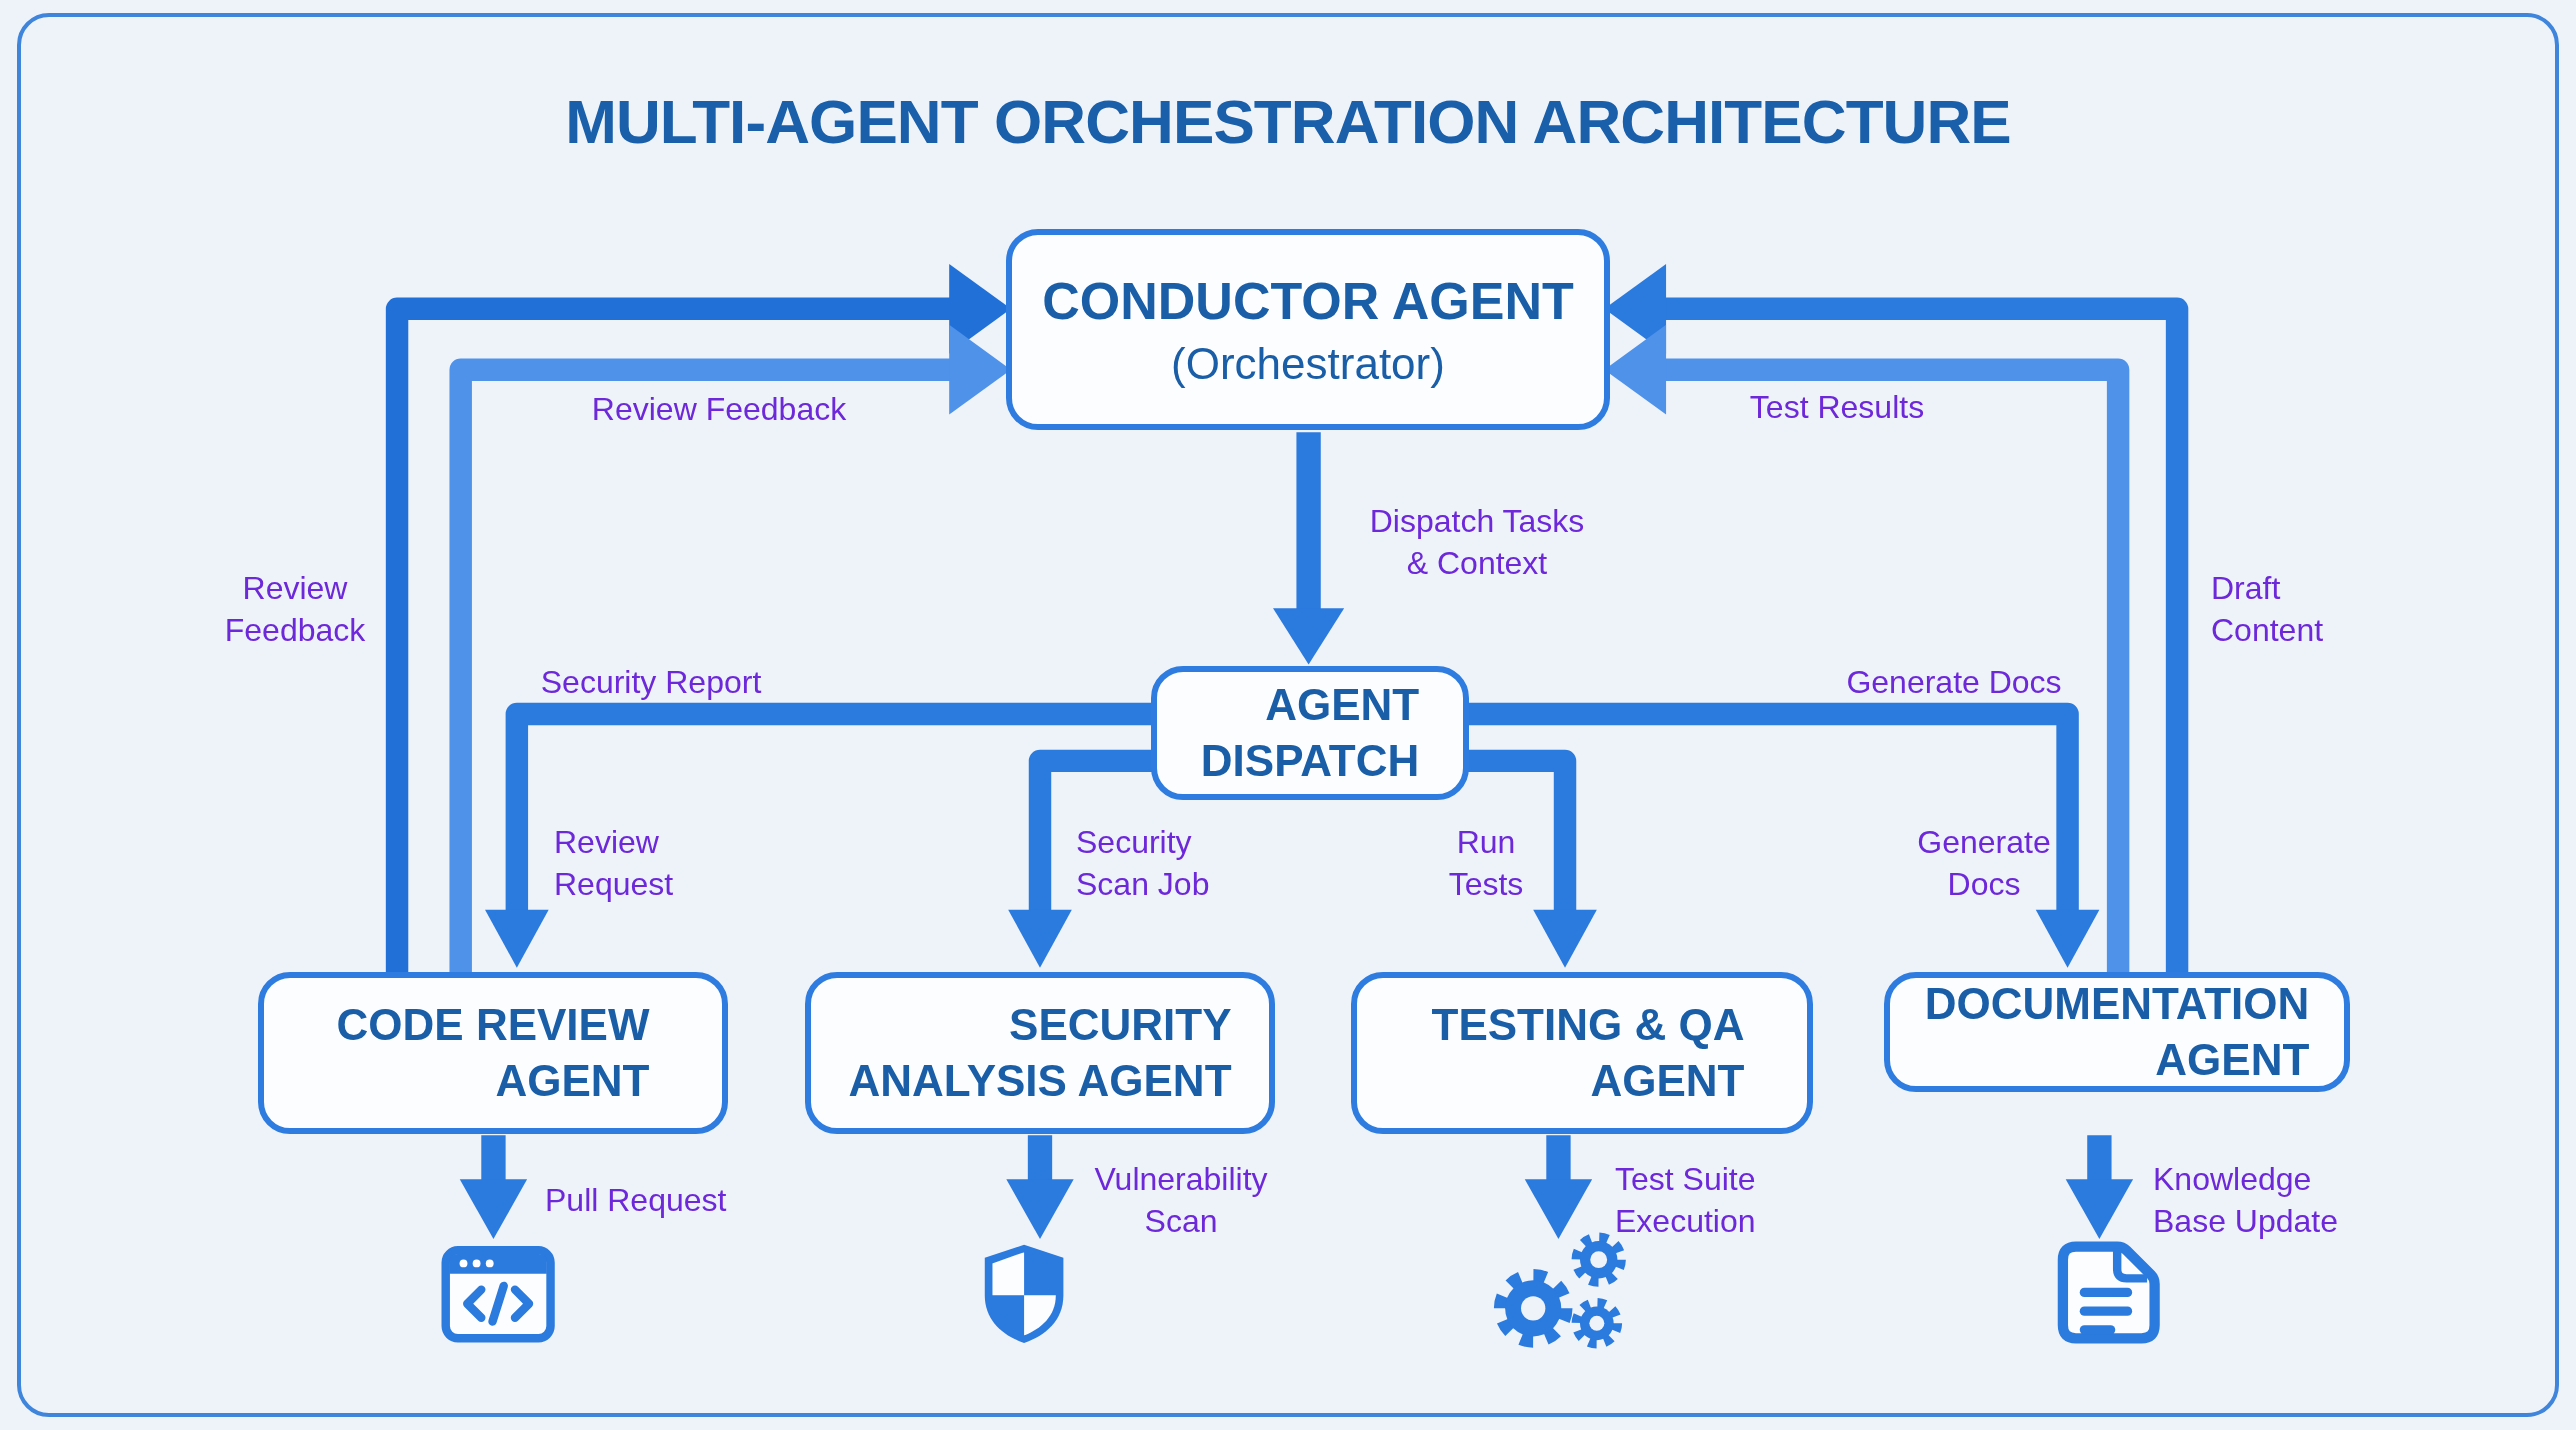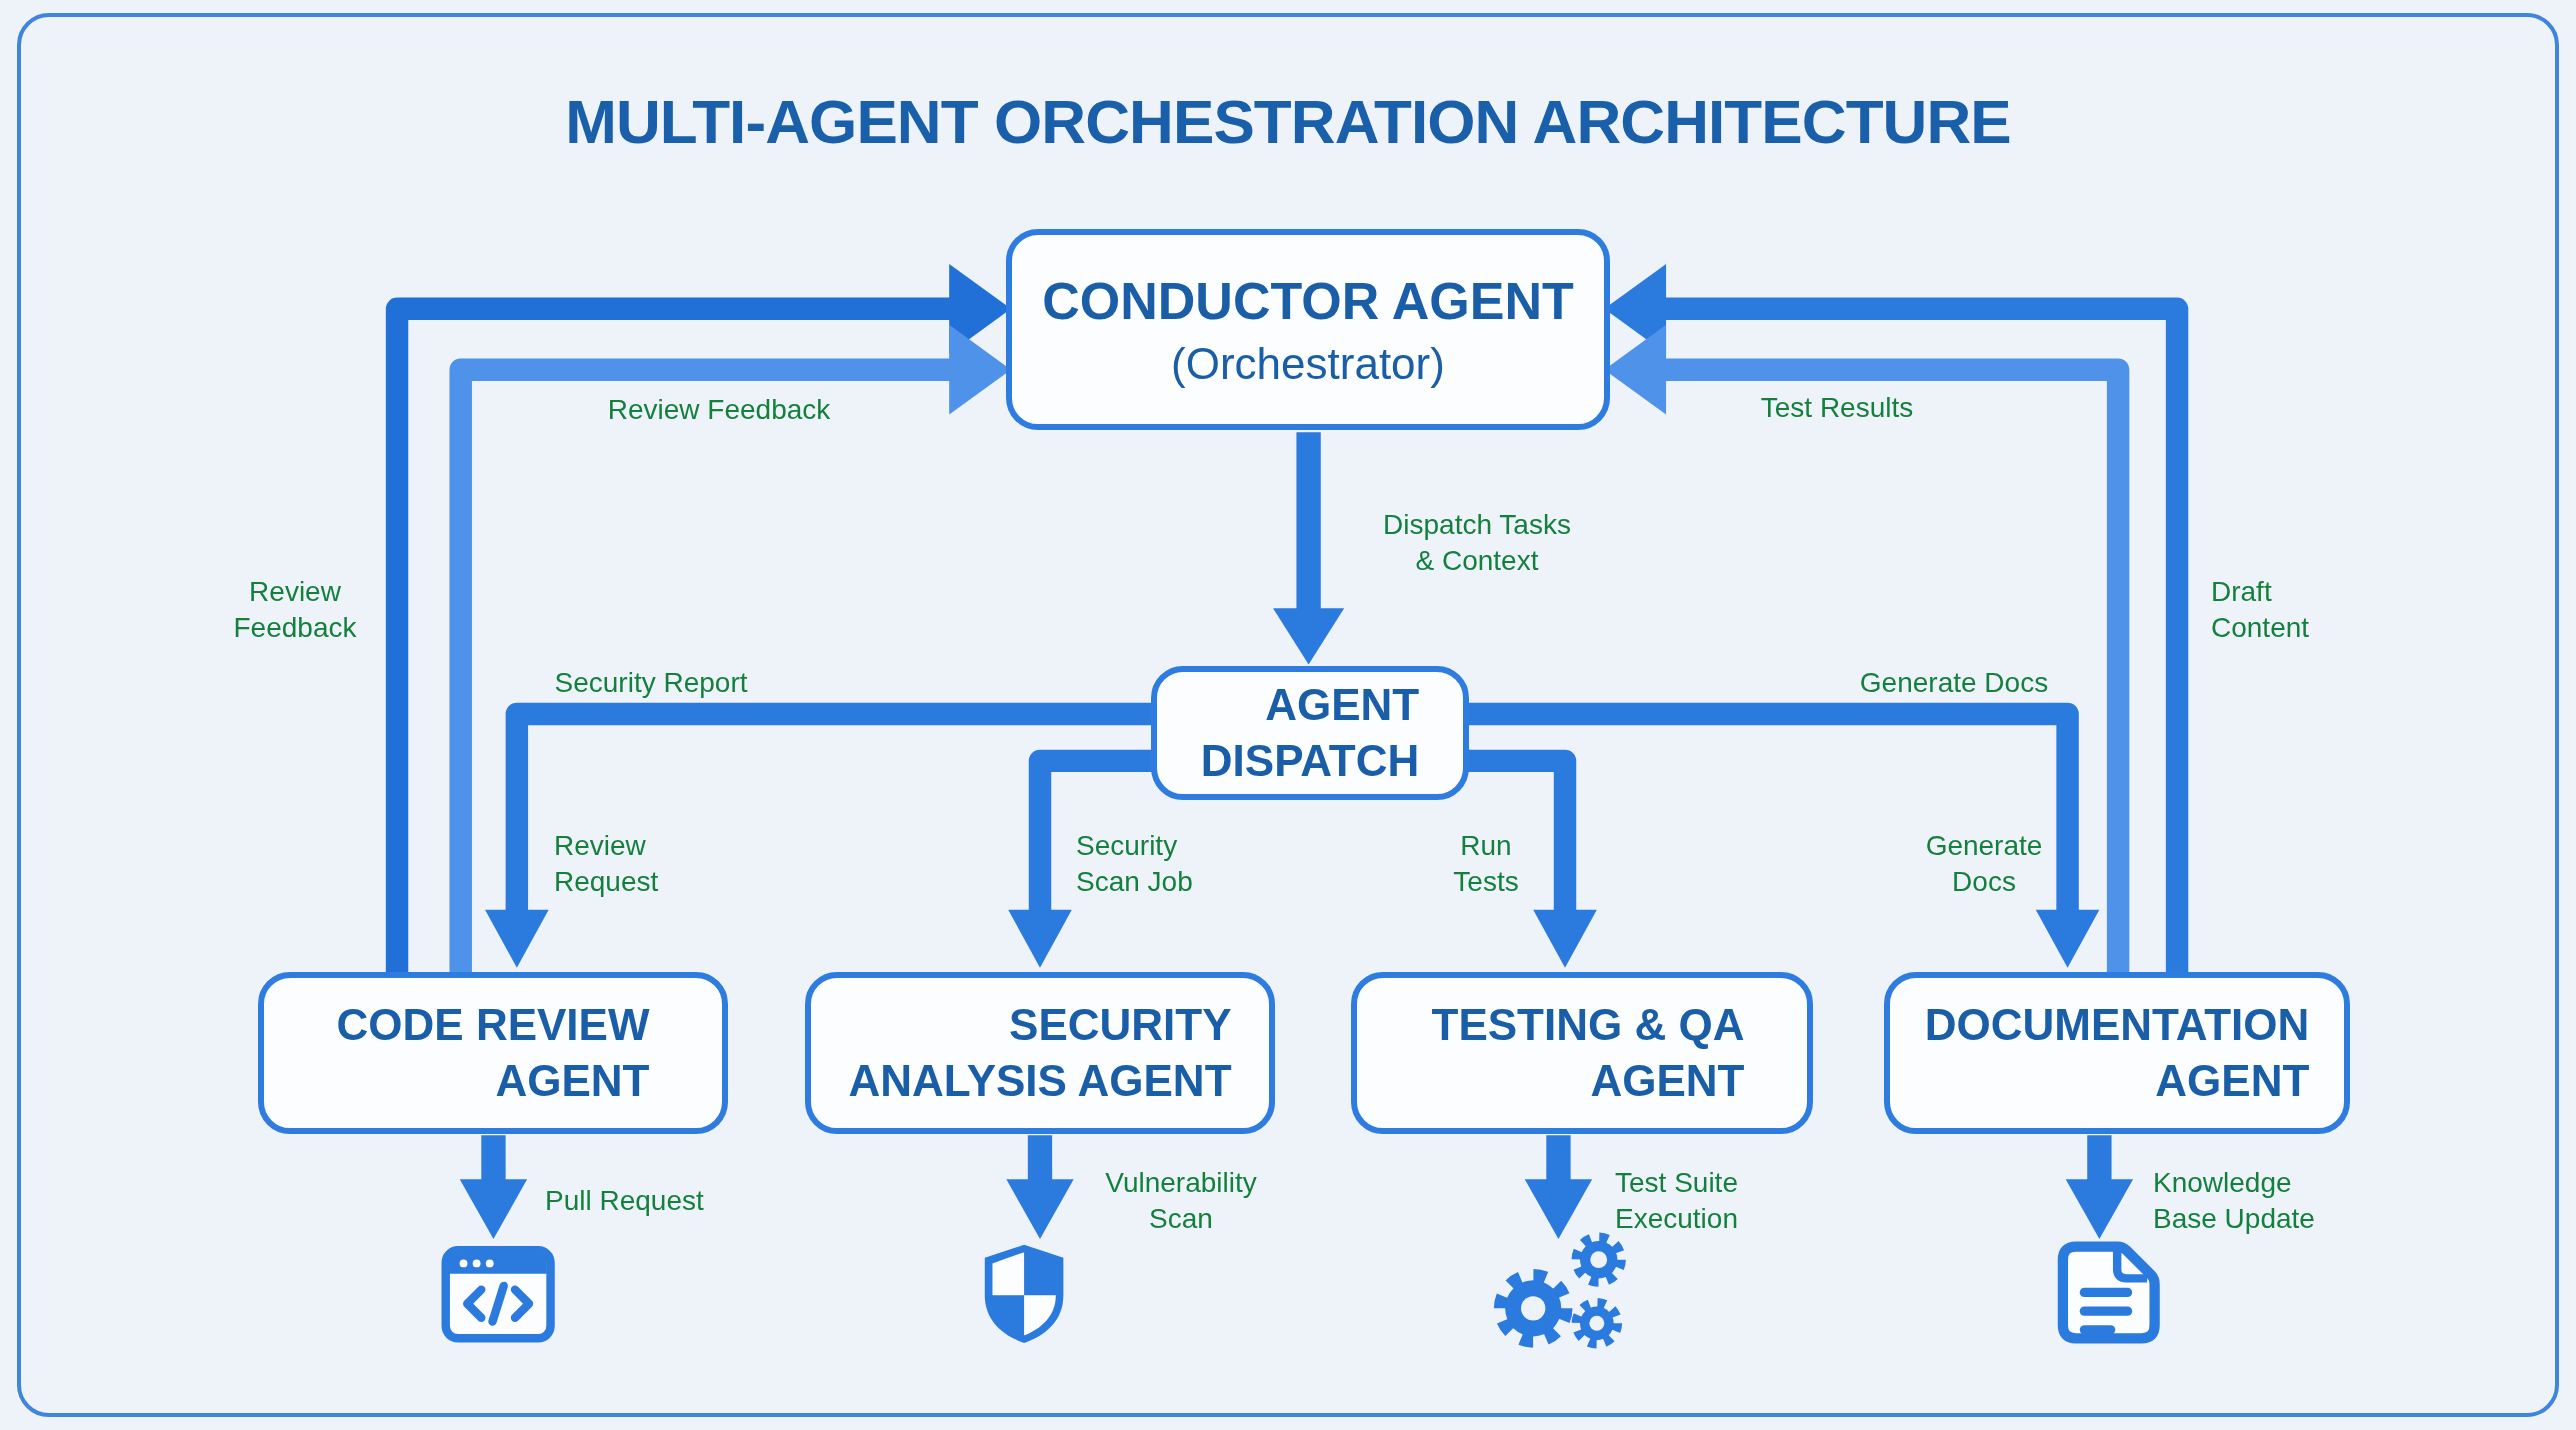--- a/index.html
+++ b/index.html
@@ -19,21 +19,21 @@
   svg.wires{position:absolute;left:0;top:0;width:2576px;height:1430px;}
   .node{
     position:absolute;background:#fcfdff;border:6.6px solid #2e7ce0;border-radius:32px;
     display:flex;flex-direction:column;align-items:center;justify-content:center;
     box-sizing:border-box;text-align:center;white-space:pre-line;
   }
   .node .node-title{font-size:44px;font-weight:bold;color:#1a5ea8;line-height:1.28;white-space:pre-line;text-align:right;}
   #node-conductor .node-title{font-size:52px;line-height:1.2;}
   #node-conductor .node-sub{font-size:44px;font-weight:normal;color:#1a5ea8;margin-top:7.5px;}
   .lbl{
-    position:absolute;font-size:28px;color:#15803d;line-height:1.3;
+    position:absolute;font-size:32px;color:#6d28d9;line-height:1.3;
     white-space:pre-line;
   }
   .lbl.c{transform:translate(-50%,-50%);text-align:center;}
   .lbl.l{transform:translate(0,-50%);text-align:left;}
 </style>
 </head>
 <body>
 
 <div id="canvas">
   <div id="frame"></div>
@@ -175,21 +175,21 @@
   <div class="node" style="left:805px;top:972px;width:470px;height:162px;">
     <div class="node-title">SECURITY
 ANALYSIS AGENT</div>
   </div>
 
   <div class="node" style="left:1351px;top:972px;width:462px;height:162px;padding-left:12px;">
     <div class="node-title">TESTING &amp; QA
 AGENT</div>
   </div>
 
-  <div class="node" style="left:1884px;top:972px;width:466px;height:162px;">
+  <div class="node" style="left:1884px;top:972px;width:466px;height:120px;">
     <div class="node-title">DOCUMENTATION
 AGENT</div>
   </div>
 
   <div class="lbl c" style="left:295px;top:610px;">Review
 Feedback</div>
   <div class="lbl c" style="left:719px;top:410px;">Review Feedback</div>
   <div class="lbl c" style="left:1837px;top:408px;">Test Results</div>
   <div class="lbl l" style="left:2211px;top:610px;">Draft
 Content</div>

